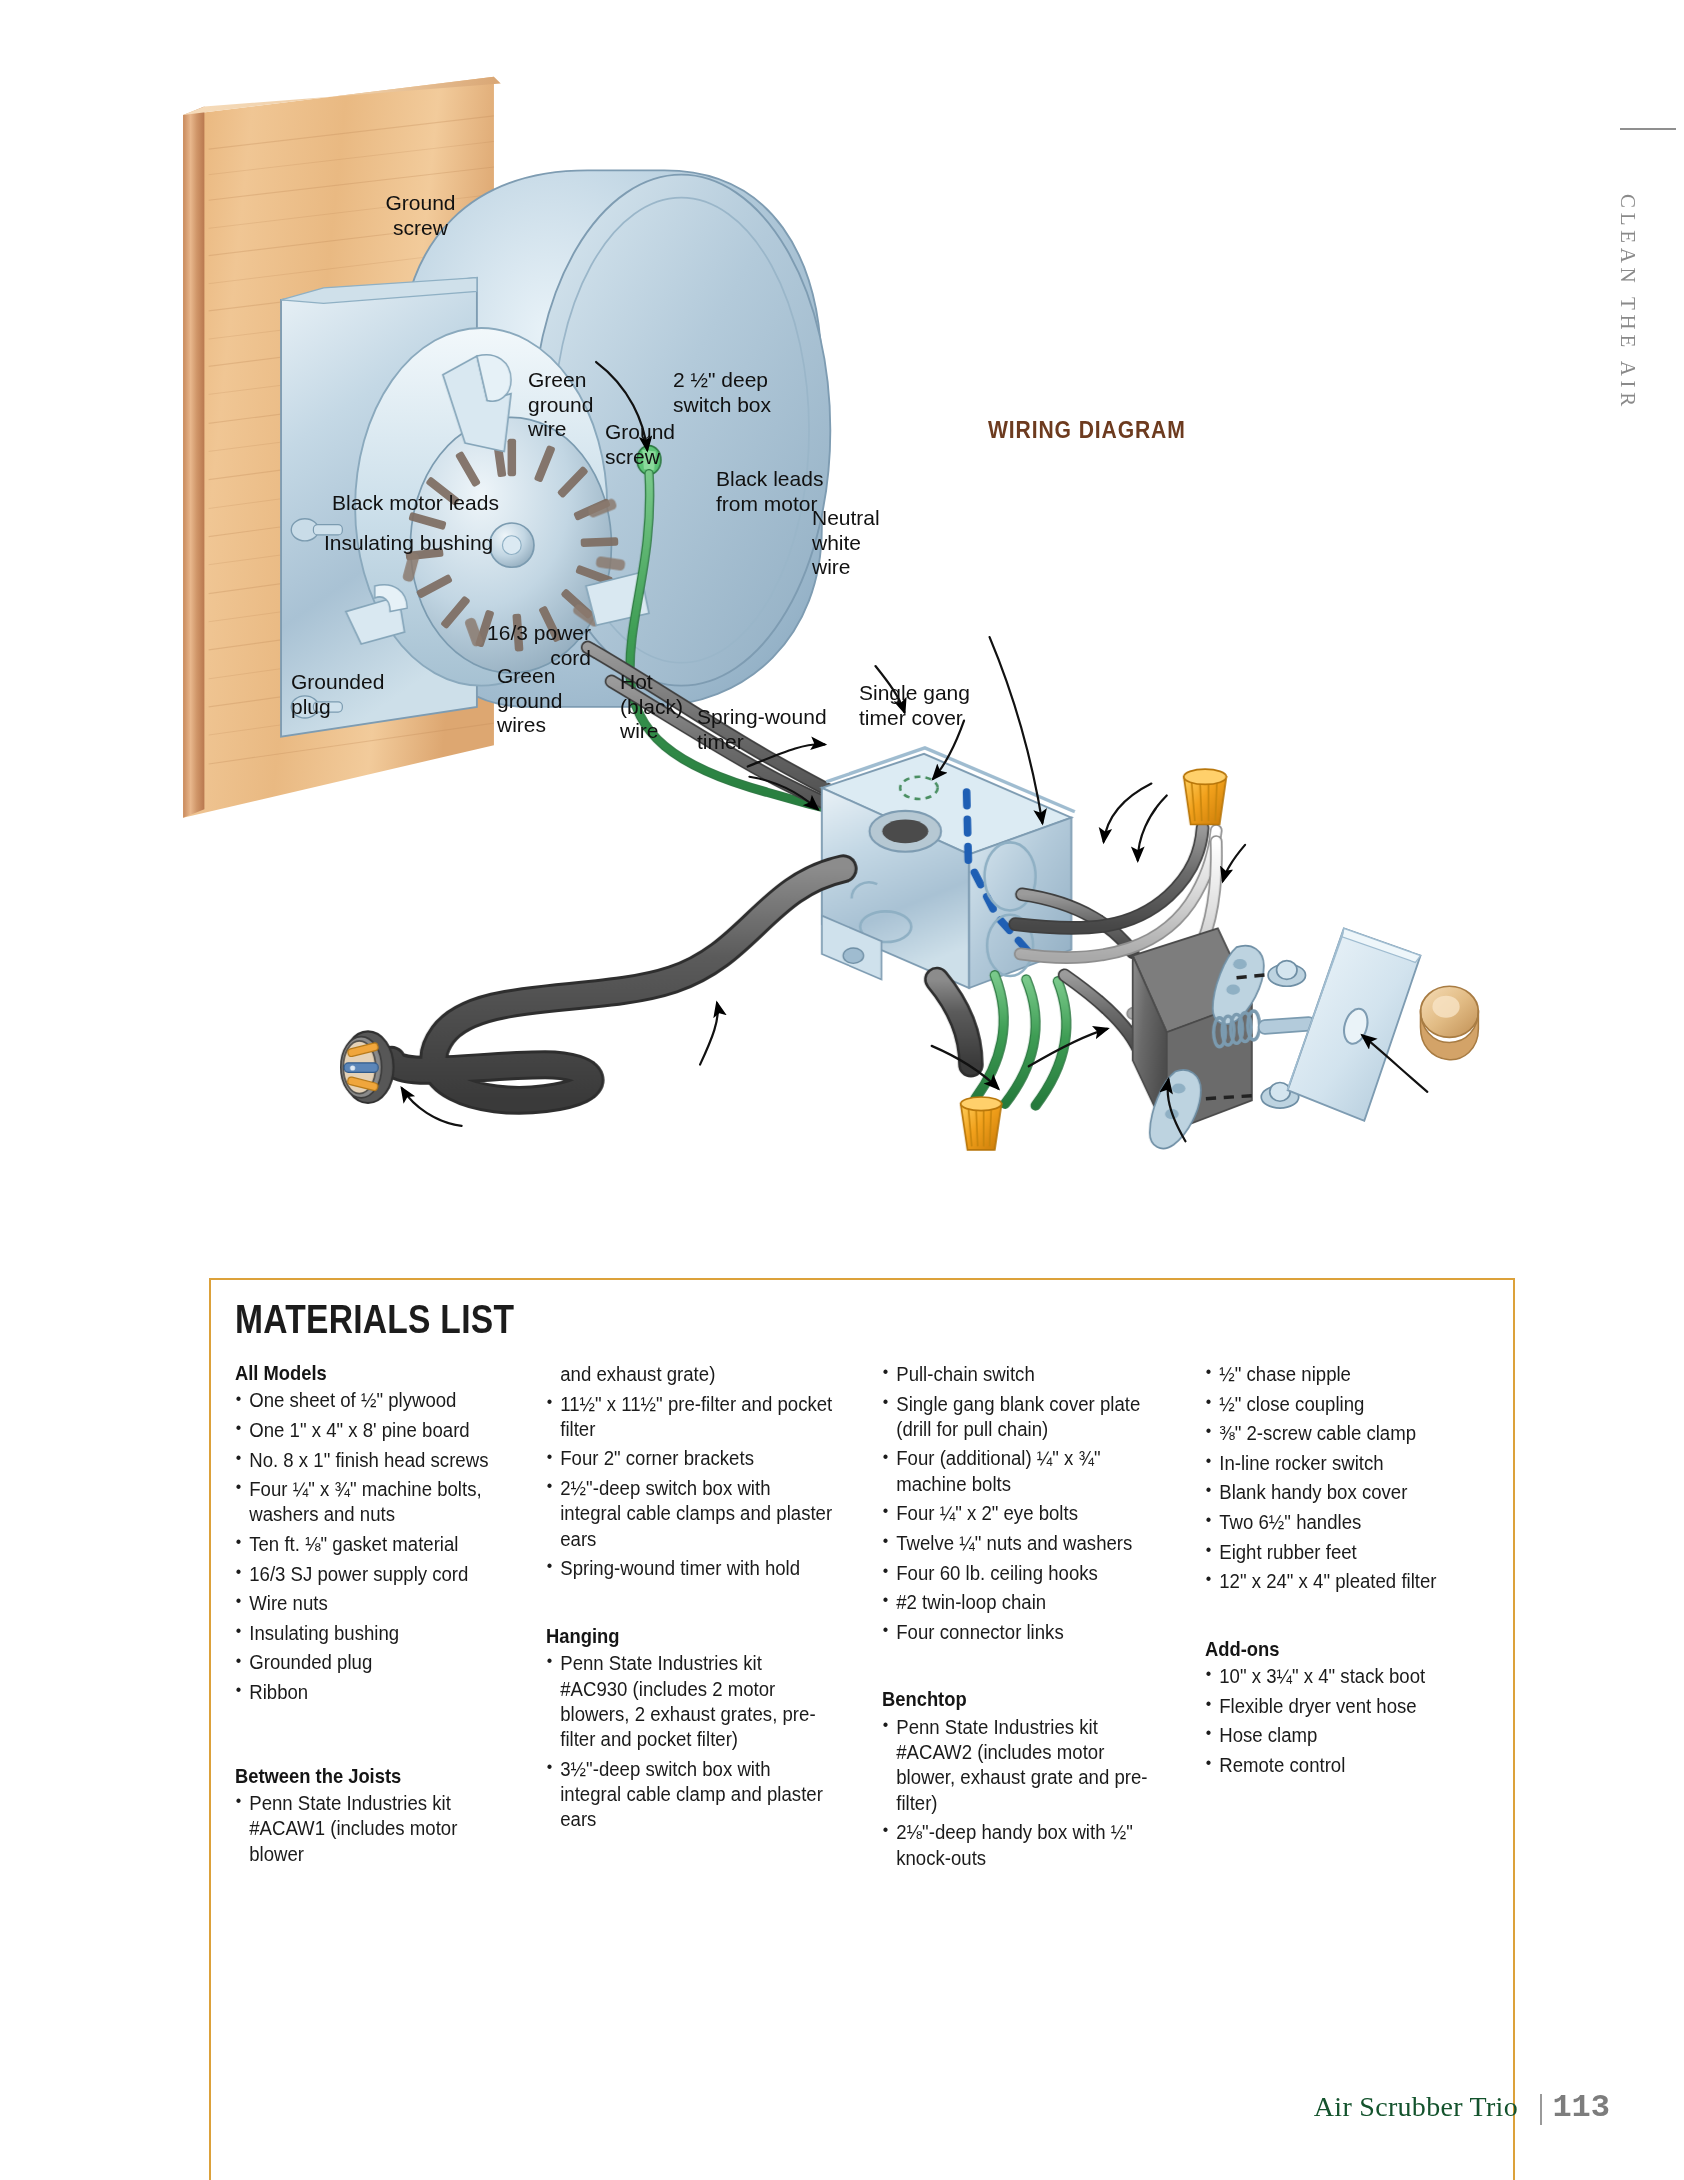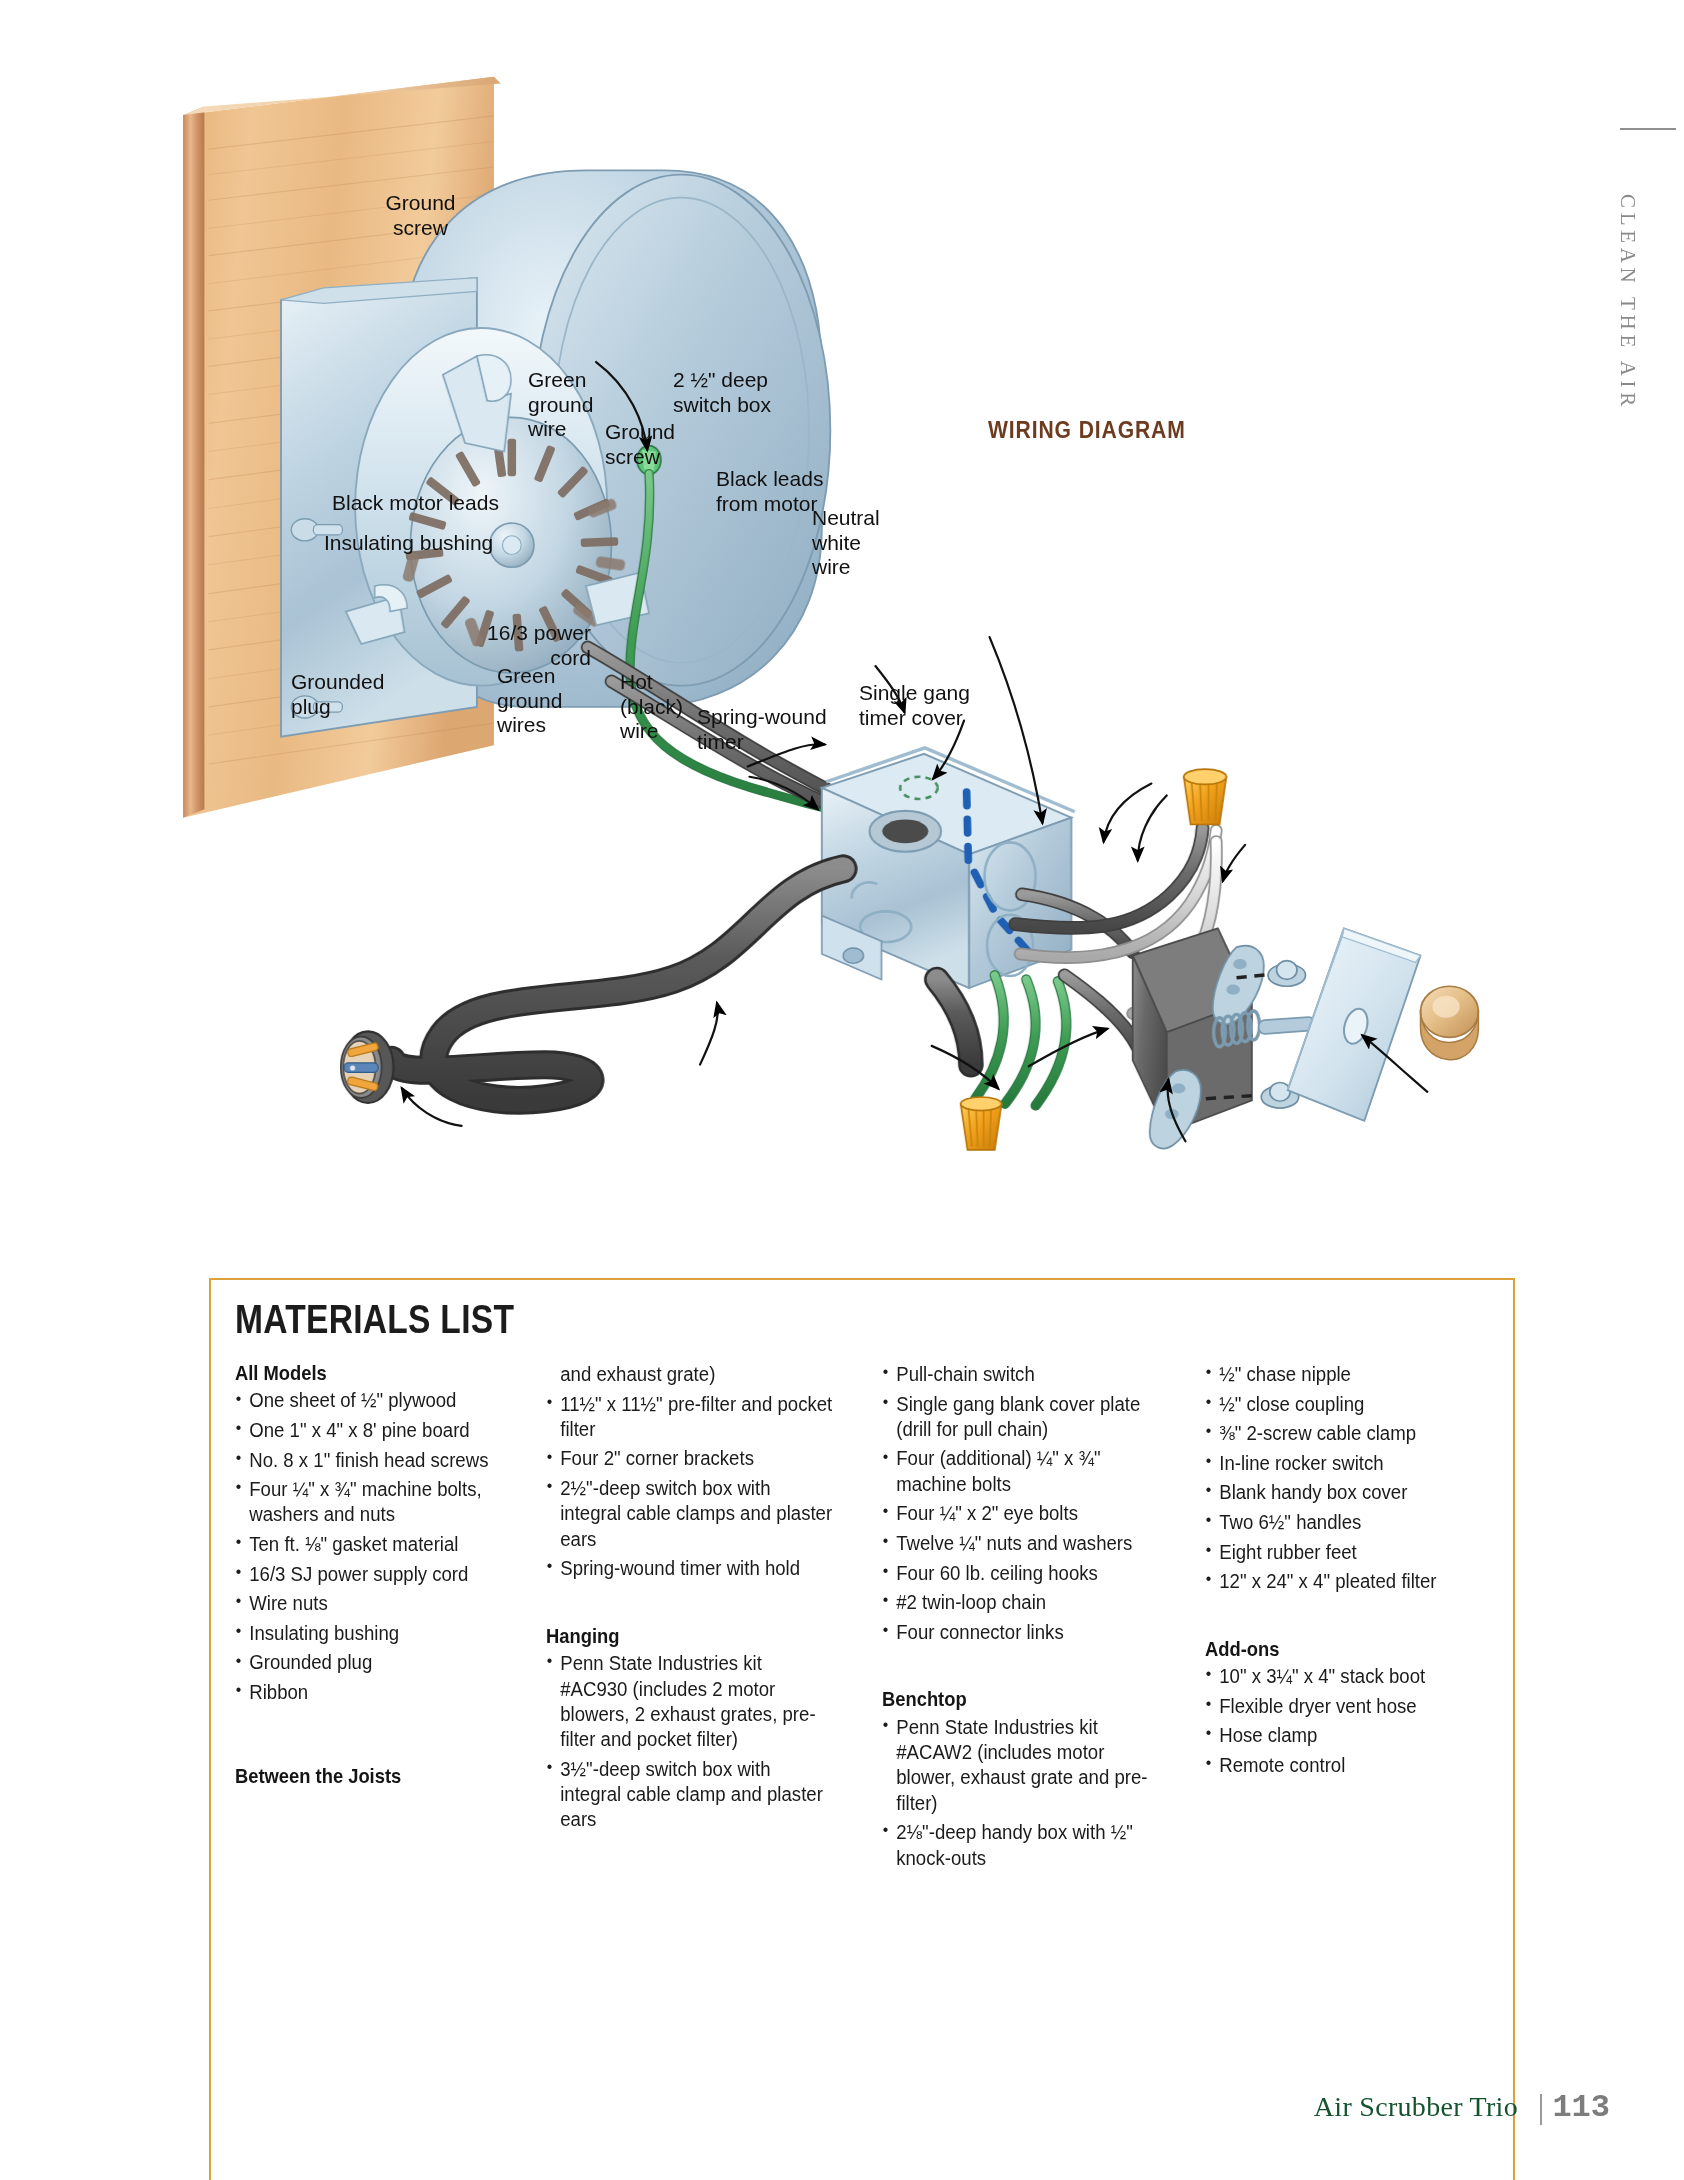--- a/index.html
+++ b/index.html
@@ -516,20 +516,23 @@
             <li>Four ¼" x ¾" machine bolts, washers and nuts</li>
             <li>Ten ft. ⅛" gasket material</li>
             <li>16/3 SJ power supply cord</li>
             <li>Wire nuts</li>
             <li>Insulating bushing</li>
             <li>Grounded plug</li>
             <li>Ribbon</li>
           </ul>
           <div class="spacer xl"></div>
           <div class="grp-head">Between the Joists</div>
+          <ul class="items">
+            <li>Penn State Industries kit #ACAW1 (includes motor blower</li>
+          </ul>
         </div>
       <div class="col c2">
           <ul class="items">
             <li class="nob">and exhaust grate)</li>
           </ul>
           <ul class="items">
             <li>11½" x 11½" pre-filter and pocket filter</li>
             <li>Four 2" corner brackets</li>
             <li>2½"-deep switch box with integral cable clamps and plaster ears</li>
             <li>Spring-wound timer with hold</li>

